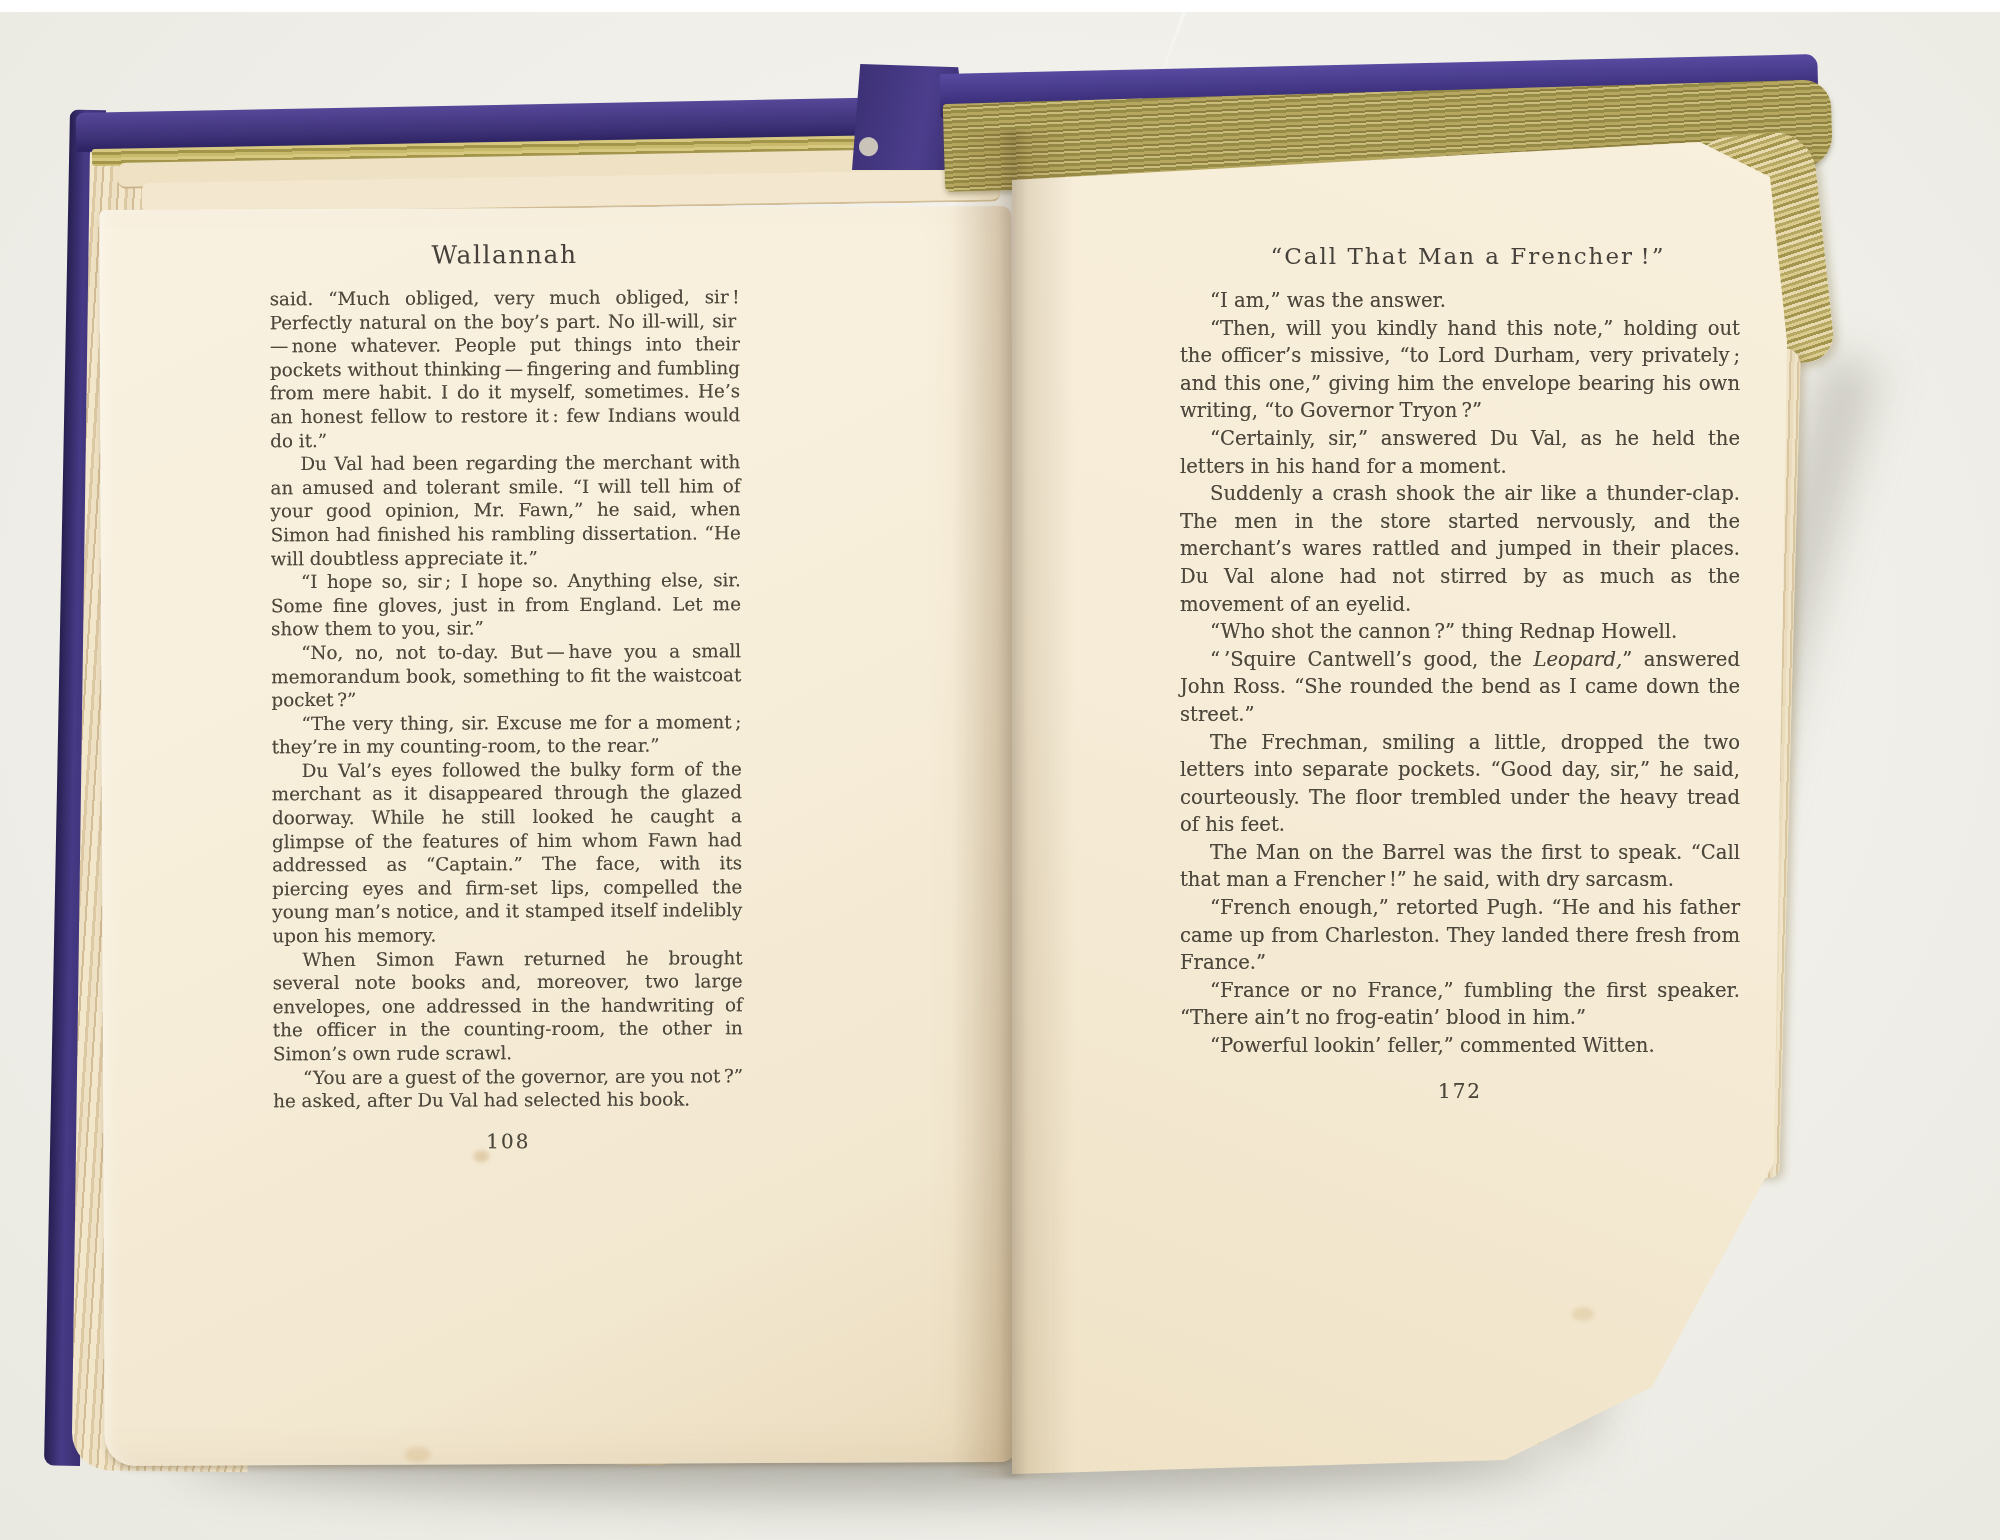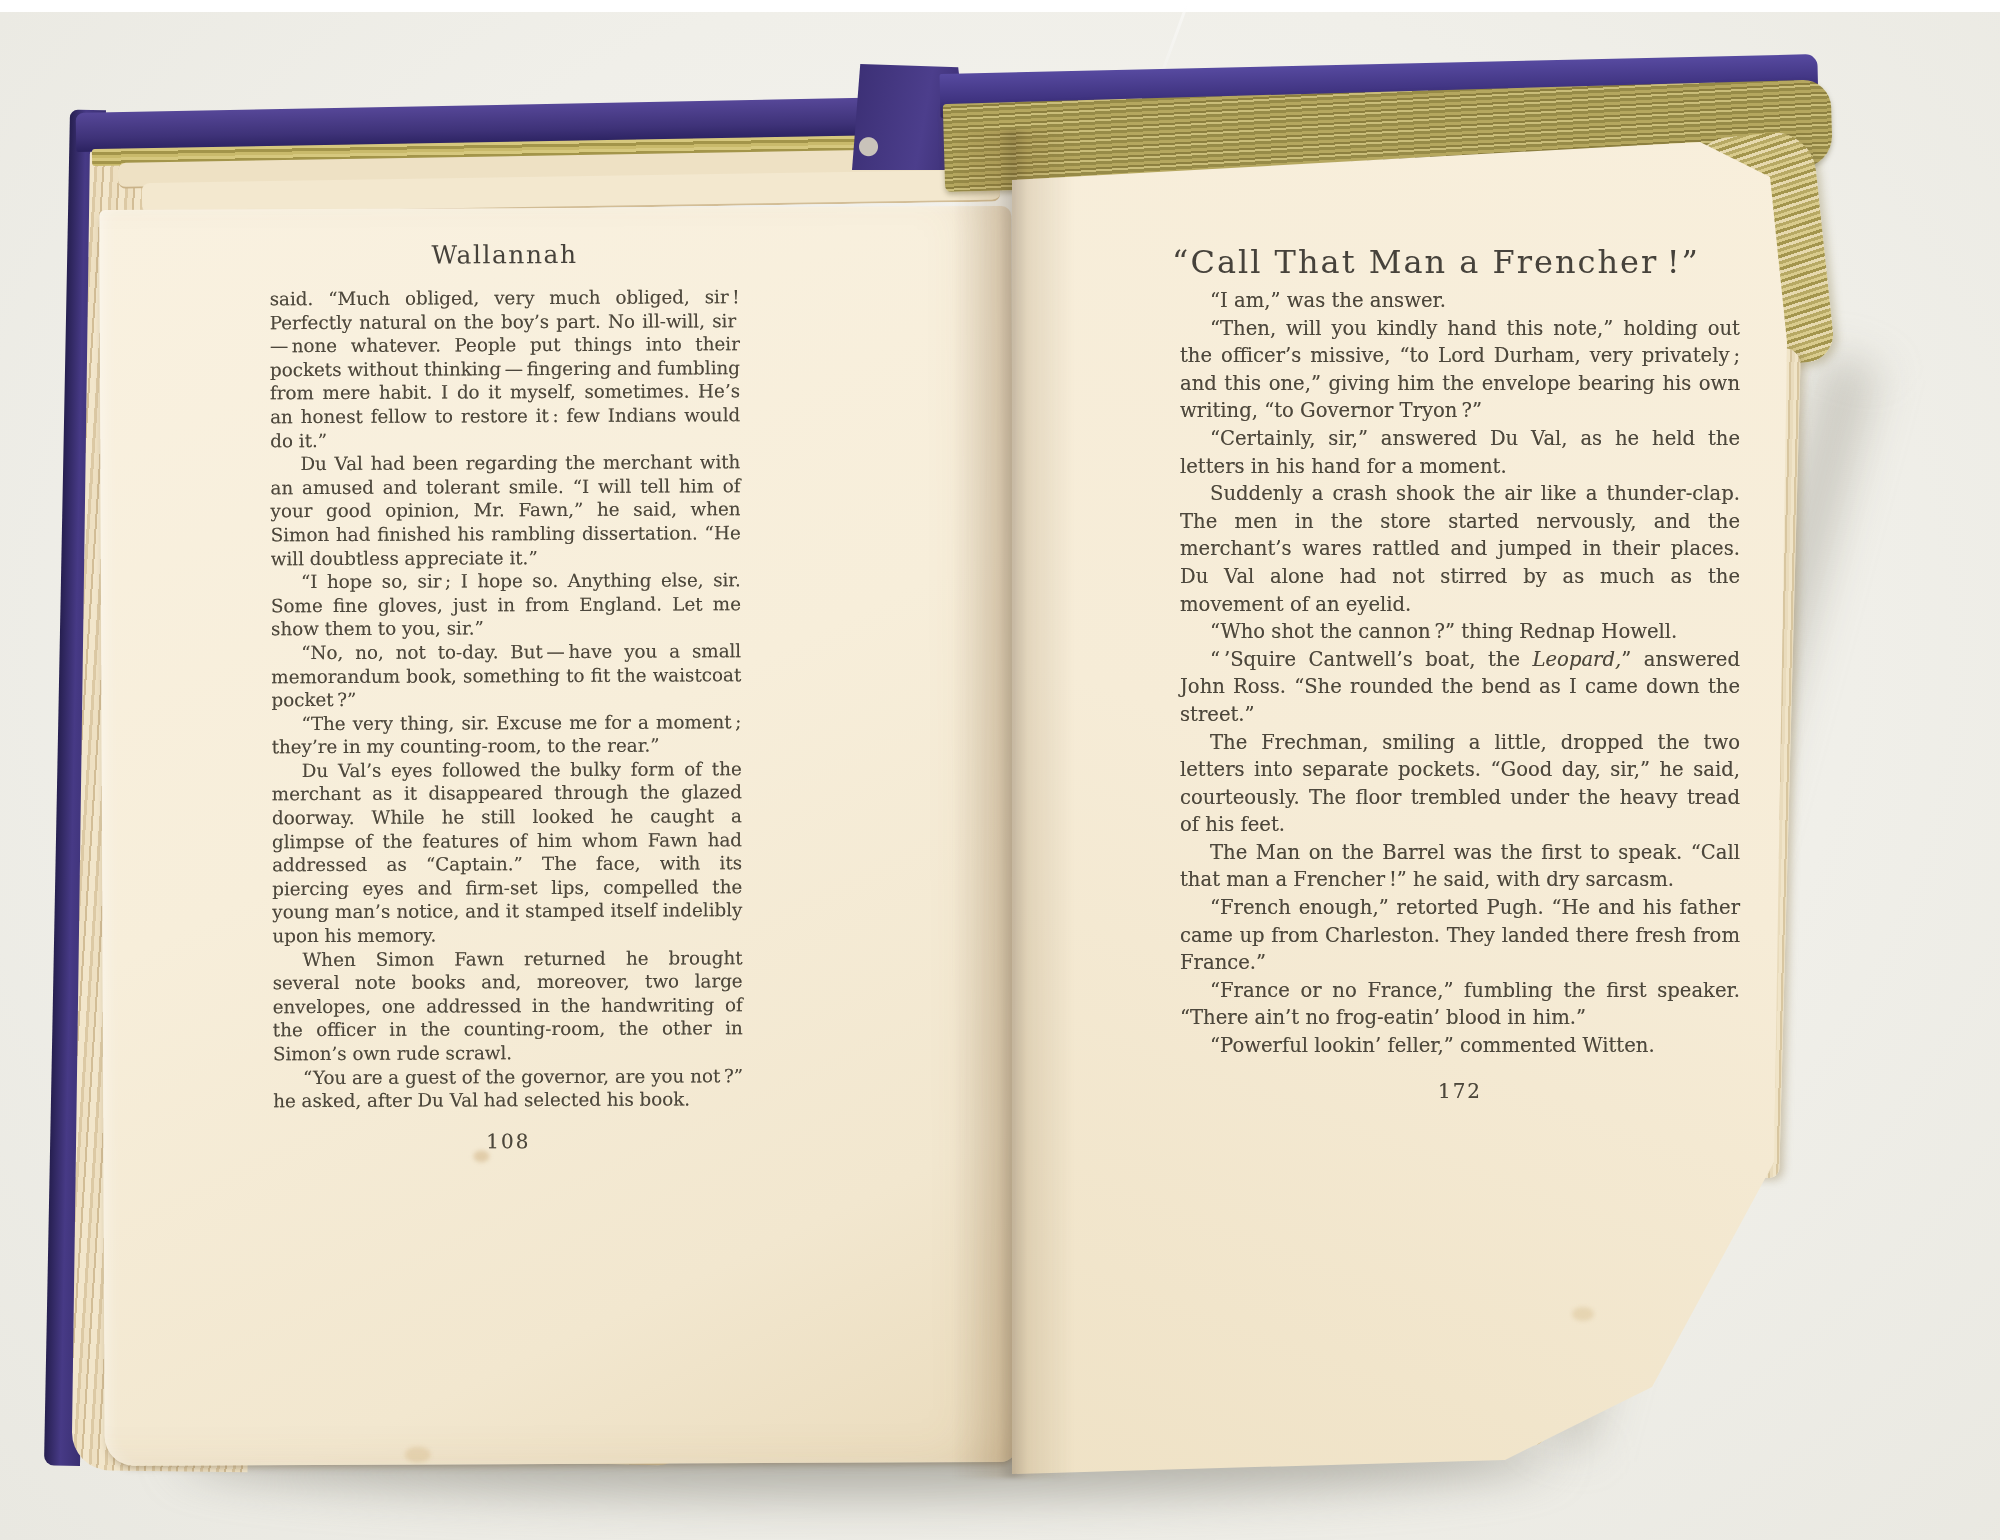--- a/index.html
+++ b/index.html
@@ -70,21 +70,21 @@
     background:linear-gradient(200deg,#f8efdc 0%,#f6ecd7 50%,#efe2c6 100%);
     clip-path:polygon(0 63px,688px 25px,758px 60px,775px 225px,762px 1045px,640px 1270px,493px 1343px,0 1357px);
     box-shadow:inset 0 8px 10px -7px rgba(120,95,50,.55);}
   .gutter{position:absolute;left:952px;top:118px;width:122px;height:1348px;
     background:linear-gradient(90deg,rgba(120,90,45,0) 0%,rgba(120,90,45,.16) 38%,
       rgba(70,50,25,.27) 50%,rgba(120,90,45,.15) 62%,rgba(120,90,45,0) 100%);
     filter:blur(2px);pointer-events:none;}
   
   .running-head{position:absolute;text-align:center;color:#46423b;letter-spacing:1.5px;}
   .head-left{left:170px;top:32px;width:470px;font-size:25px;}
-  .head-right{left:134px;top:126px;width:580px;font-size:32px;letter-spacing:2px;}
+  .head-right{left:166px;top:126px;width:580px;font-size:23px;letter-spacing:2px;}
   .text-col{position:absolute;color:#4c473c;text-align:justify;
     text-shadow:0 0 .4px rgba(70,60,40,.45);}
   .col-left{left:170px;top:78px;width:470px;font-size:18.3px;line-height:23.6px;}
   .col-right{left:168px;top:170px;width:560px;font-size:19.6px;line-height:27.6px;}
   .text-col p{margin:0;text-indent:30px;}
   .text-col p.noindent{text-indent:0;}
   .page-num{margin-top:18px;text-align:center;font-size:20px;letter-spacing:2px;color:#4c473c;}
   .stain{position:absolute;border-radius:50%;filter:blur(2px);}
   .stain-a{left:370px;top:942px;width:16px;height:12px;background:rgba(175,130,60,.28);}
   .stain-b{left:560px;top:1190px;width:22px;height:14px;background:rgba(185,145,70,.20);}
@@ -133,21 +133,21 @@
 
     <div class="page-right">
       <div class="stain stain-b"></div>
       <div class="running-head head-right">“Call That Man a Frencher !”</div>
       <div class="text-col col-right">
         <p>“I am,” was the answer.</p>
         <p>“Then, will you kindly hand this note,” holding out the officer’s missive, “to Lord Durham, very privately ; and this one,” giving him the envelope bearing his own writing, “to Governor Tryon ?”</p>
         <p>“Certainly, sir,” answered Du Val, as he held the letters in his hand for a moment.</p>
         <p>Suddenly a crash shook the air like a thunder-clap. The men in the store started nervously, and the merchant’s wares rattled and jumped in their places. Du Val alone had not stirred by as much as the movement of an eyelid.</p>
         <p>“Who shot the cannon ?” thing Rednap Howell.</p>
-        <p><span>“ ’Squire Cantwell’s boat, the </span><i>Leopard,</i><span>” answered John Ross. “She rounded the bend as I came down the street.”</span></p>
+        <p><span>“ ’Squire Cantwell’s good, the </span><i>Leopard,</i><span>” answered John Ross. “She rounded the bend as I came down the street.”</span></p>
         <p>The Frechman, smiling a little, dropped the two letters into separate pockets. “Good day, sir,” he said, courteously. The floor trembled under the heavy tread of his feet.</p>
         <p>The Man on the Barrel was the first to speak. “Call that man a Frencher !” he said, with dry sarcasm.</p>
         <p>“French enough,” retorted Pugh. “He and his father came up from Charleston. They landed there fresh from France.”</p>
         <p>“France or no France,” fumbling the first speaker. “There ain’t no frog-eatin’ blood in him.”</p>
         <p>“Powerful lookin’ feller,” commented Witten.</p>
         <div class="page-num">172</div>
       </div>
     </div>
 
     <div class="gutter"></div>

